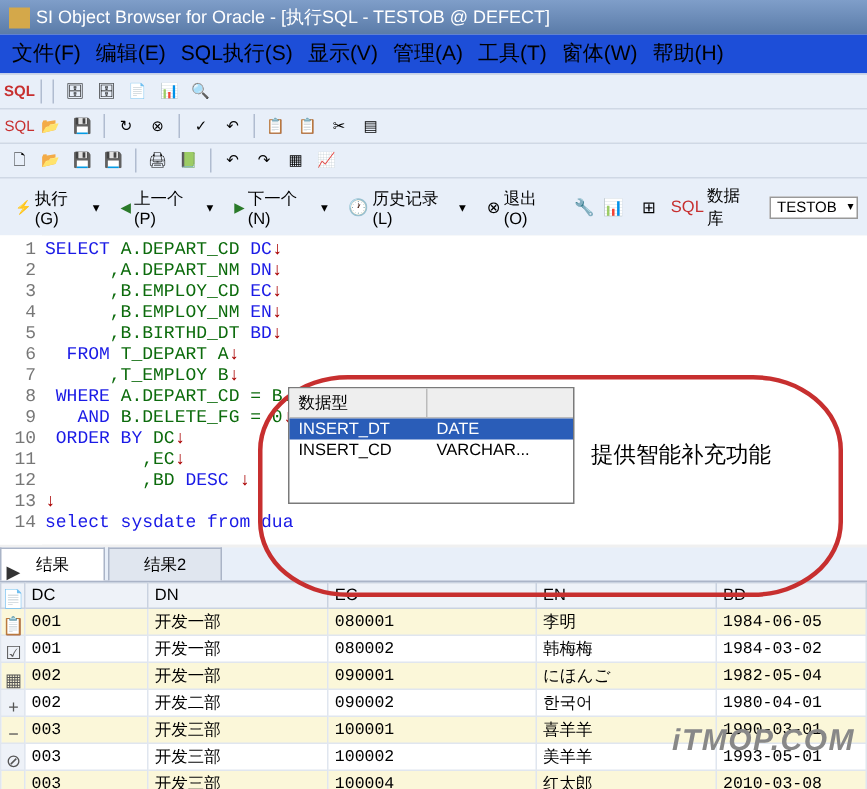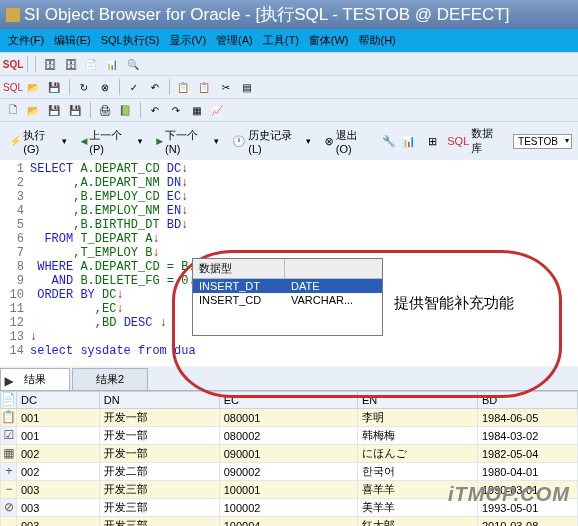--- a/index.html
+++ b/index.html
@@ -1,19 +1,19 @@
 <!DOCTYPE html>
 <html><head>
 <meta charset="utf-8">
 <style>
 * { box-sizing: border-box; margin: 0; padding: 0; }
 body { font-family: "Microsoft YaHei", Arial, sans-serif; font-size: 11px; background: #f0f0f0; width: 578px; height: 526px; overflow: hidden; position: relative; }
-.title-bar { background: linear-gradient(#7f9ec9, #5a7ba8); color: #fff; padding: 3px 6px; font-size: 17px; display: flex; align-items: center; }
+.title-bar { background: linear-gradient(#7f9ec9, #5a7ba8); color: #fff; padding: 3px 6px; font-size: 12px; display: flex; align-items: center; }
 .title-bar .icon { width: 14px; height: 14px; background: #d4a84a; margin-right: 4px; }
-.menu-bar { background: #0ea5e9; padding: 2px 4px; display: flex; gap: 2px; font-size: 11px; }
+.menu-bar { background: #1d4ed8; padding: 2px 4px; display: flex; gap: 2px; font-size: 14px; }
 .menu-item { padding: 2px 4px; cursor: default; }
 .toolbar { background: #e8eff9; border-top: 1px solid #cfd8e5; padding: 2px 4px; display: flex; align-items: center; gap: 3px; flex-wrap: nowrap; overflow: hidden; }
 .toolbar .tb-btn { width: 18px; height: 18px; border: 1px solid transparent; display: inline-flex; align-items: center; justify-content: center; font-size: 10px; }
 .toolbar .tb-sep { width: 1px; height: 16px; background: #b0bcd0; margin: 0 2px; }
 .conn-combo { border: 1px solid #999; background: #fff; padding: 1px 14px 1px 4px; font-size: 10px; position: relative; }
 .conn-combo::after { content: "▾"; position: absolute; right: 2px; top: 1px; font-size: 8px; }
 .nav-bar { background: #e8eff9; border-top: 1px solid #cfd8e5; padding: 3px 6px; display: flex; align-items: center; gap: 6px; font-size: 11px; }
 .nav-btn { padding: 1px 4px; display: inline-flex; align-items: center; gap: 2px; }
 .nav-btn .arrow { font-size: 9px; }
 .editor { background: #fff; display: flex; position: relative; height: 206px; }
@@ -31,21 +31,21 @@
 .popup-row div:first-child { width: 92px; }
 .popup-row.sel { background: #2a5db8; color: #fff; }
 .anno-ring { position: absolute; left: 172px; top: 250px; width: 390px; height: 148px; border: 3px solid #c72f2f; border-radius: 60px/50px; z-index: 4; pointer-events: none; }
 .anno-text { position: absolute; left: 394px; top: 294px; font-size: 15px; color: #000; z-index: 6; }
 .tabs { background: #e8eff9; display: flex; border-bottom: 1px solid #aab4c7; margin-top: 2px; }
 .tab { padding: 3px 23px; border: 1px solid #aab4c7; border-bottom: none; background: #fff; margin-right: 2px; font-size: 11px; }
 .tab.inactive { background: #e0e6ef; }
 .grid-wrap { background: #fff; }
 .grid { width: 100%; border-collapse: collapse; font-size: 11px; }
 .grid th { background: #eef2f8; border: 1px solid #c9d2e0; padding: 2px 4px; text-align: left; font-weight: normal; }
-.grid td { border: 1px solid #e0e6ef; padding: 1px 4px; }
+.grid td { border: 1px solid #e0e6ef; padding: 1px 4px; font-family: Liberation Mono, monospace; }
 .grid tr.alt td { background: #fbf7d9; }
 .row-icons { width: 16px; background: #eef2f8; text-align: center; }
 .watermark { position: absolute; right: 8px; bottom: 20px; font-size: 20px; color: #888; font-style: italic; font-weight: bold; letter-spacing: 1px; z-index: 10; margin-left: 12px; }
 .left-icons { position: absolute; left: 2px; top: 374px; display: flex; flex-direction: column; gap: 4px; font-size: 12px; z-index: 3; }
 .left-icons span { width: 14px; height: 14px; display: flex; align-items: center; justify-content: center; color: #555; }
 </style>
 </head>
 <body>
 
 <div class="title-bar">

